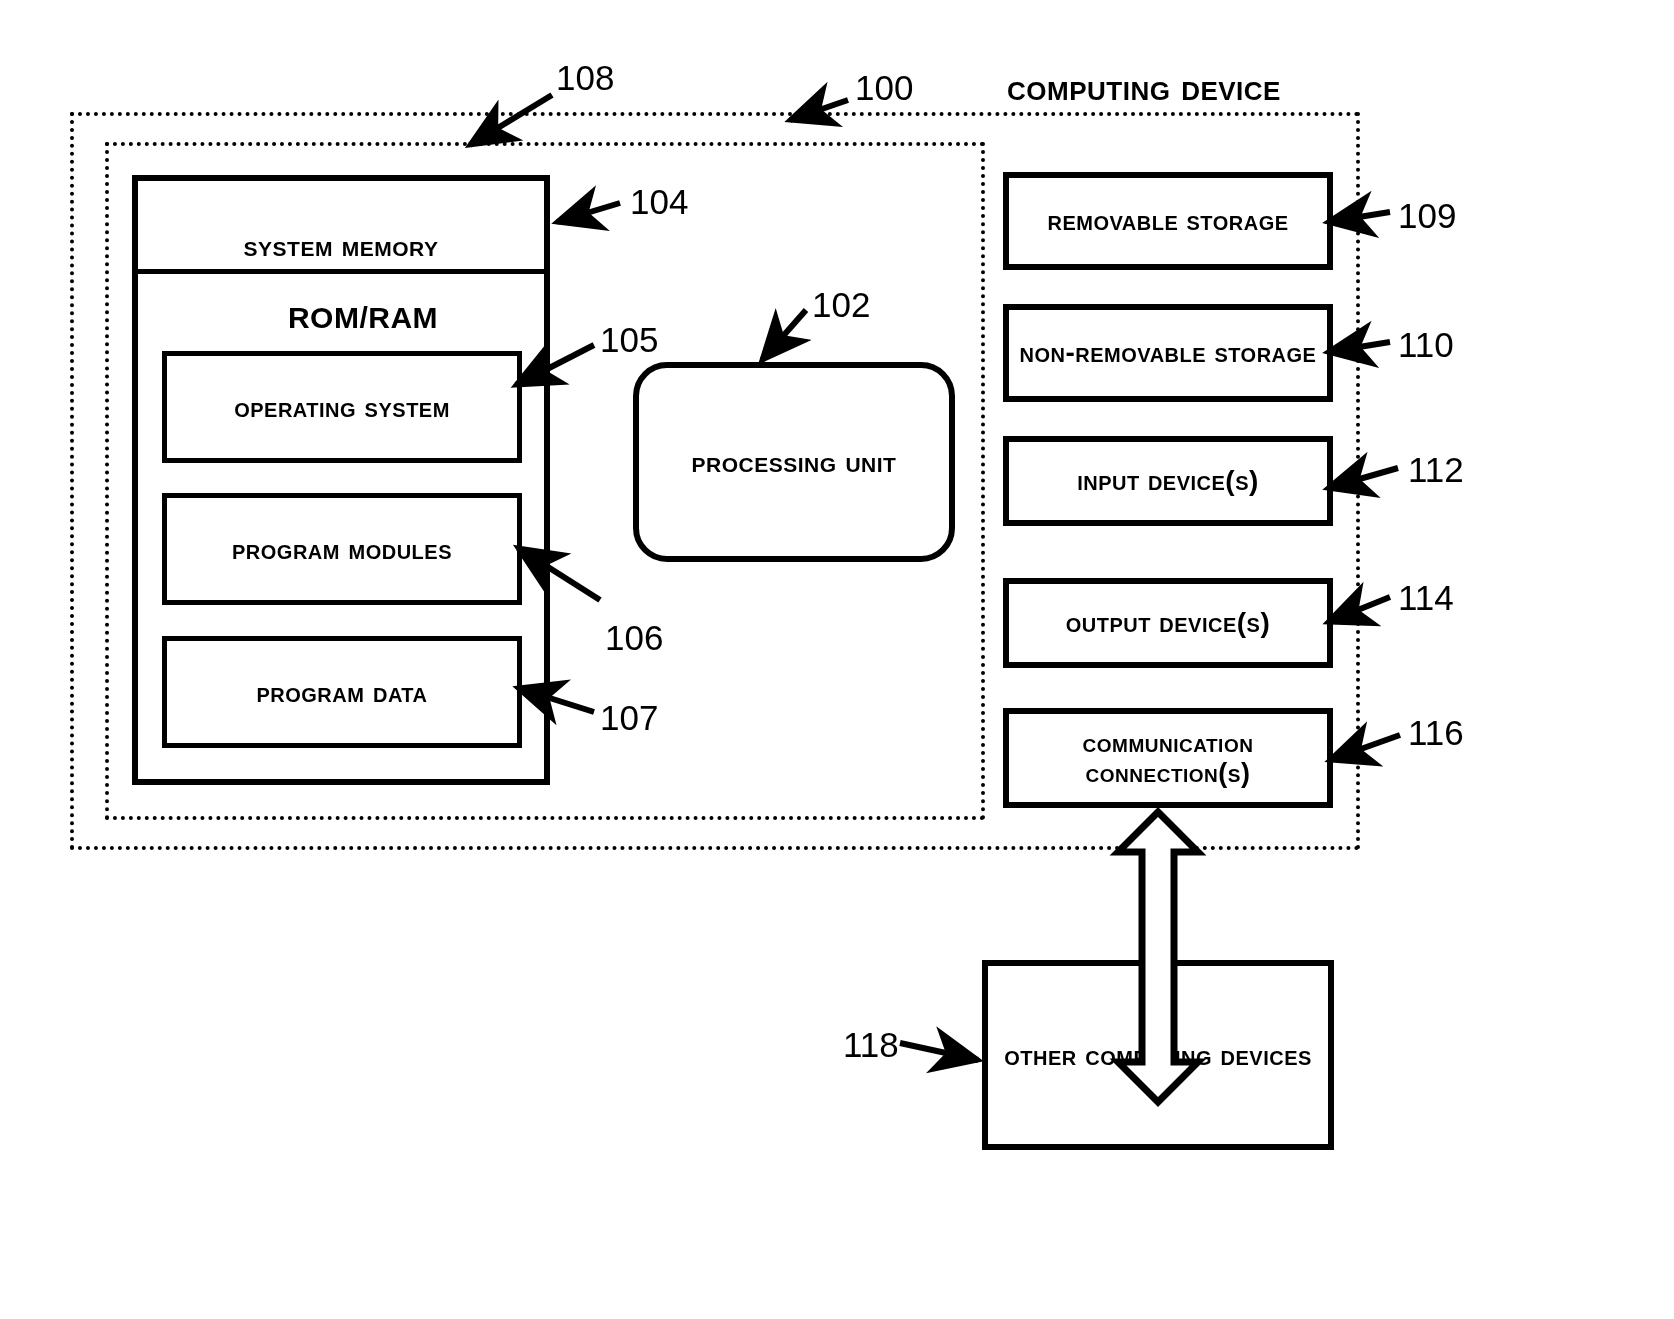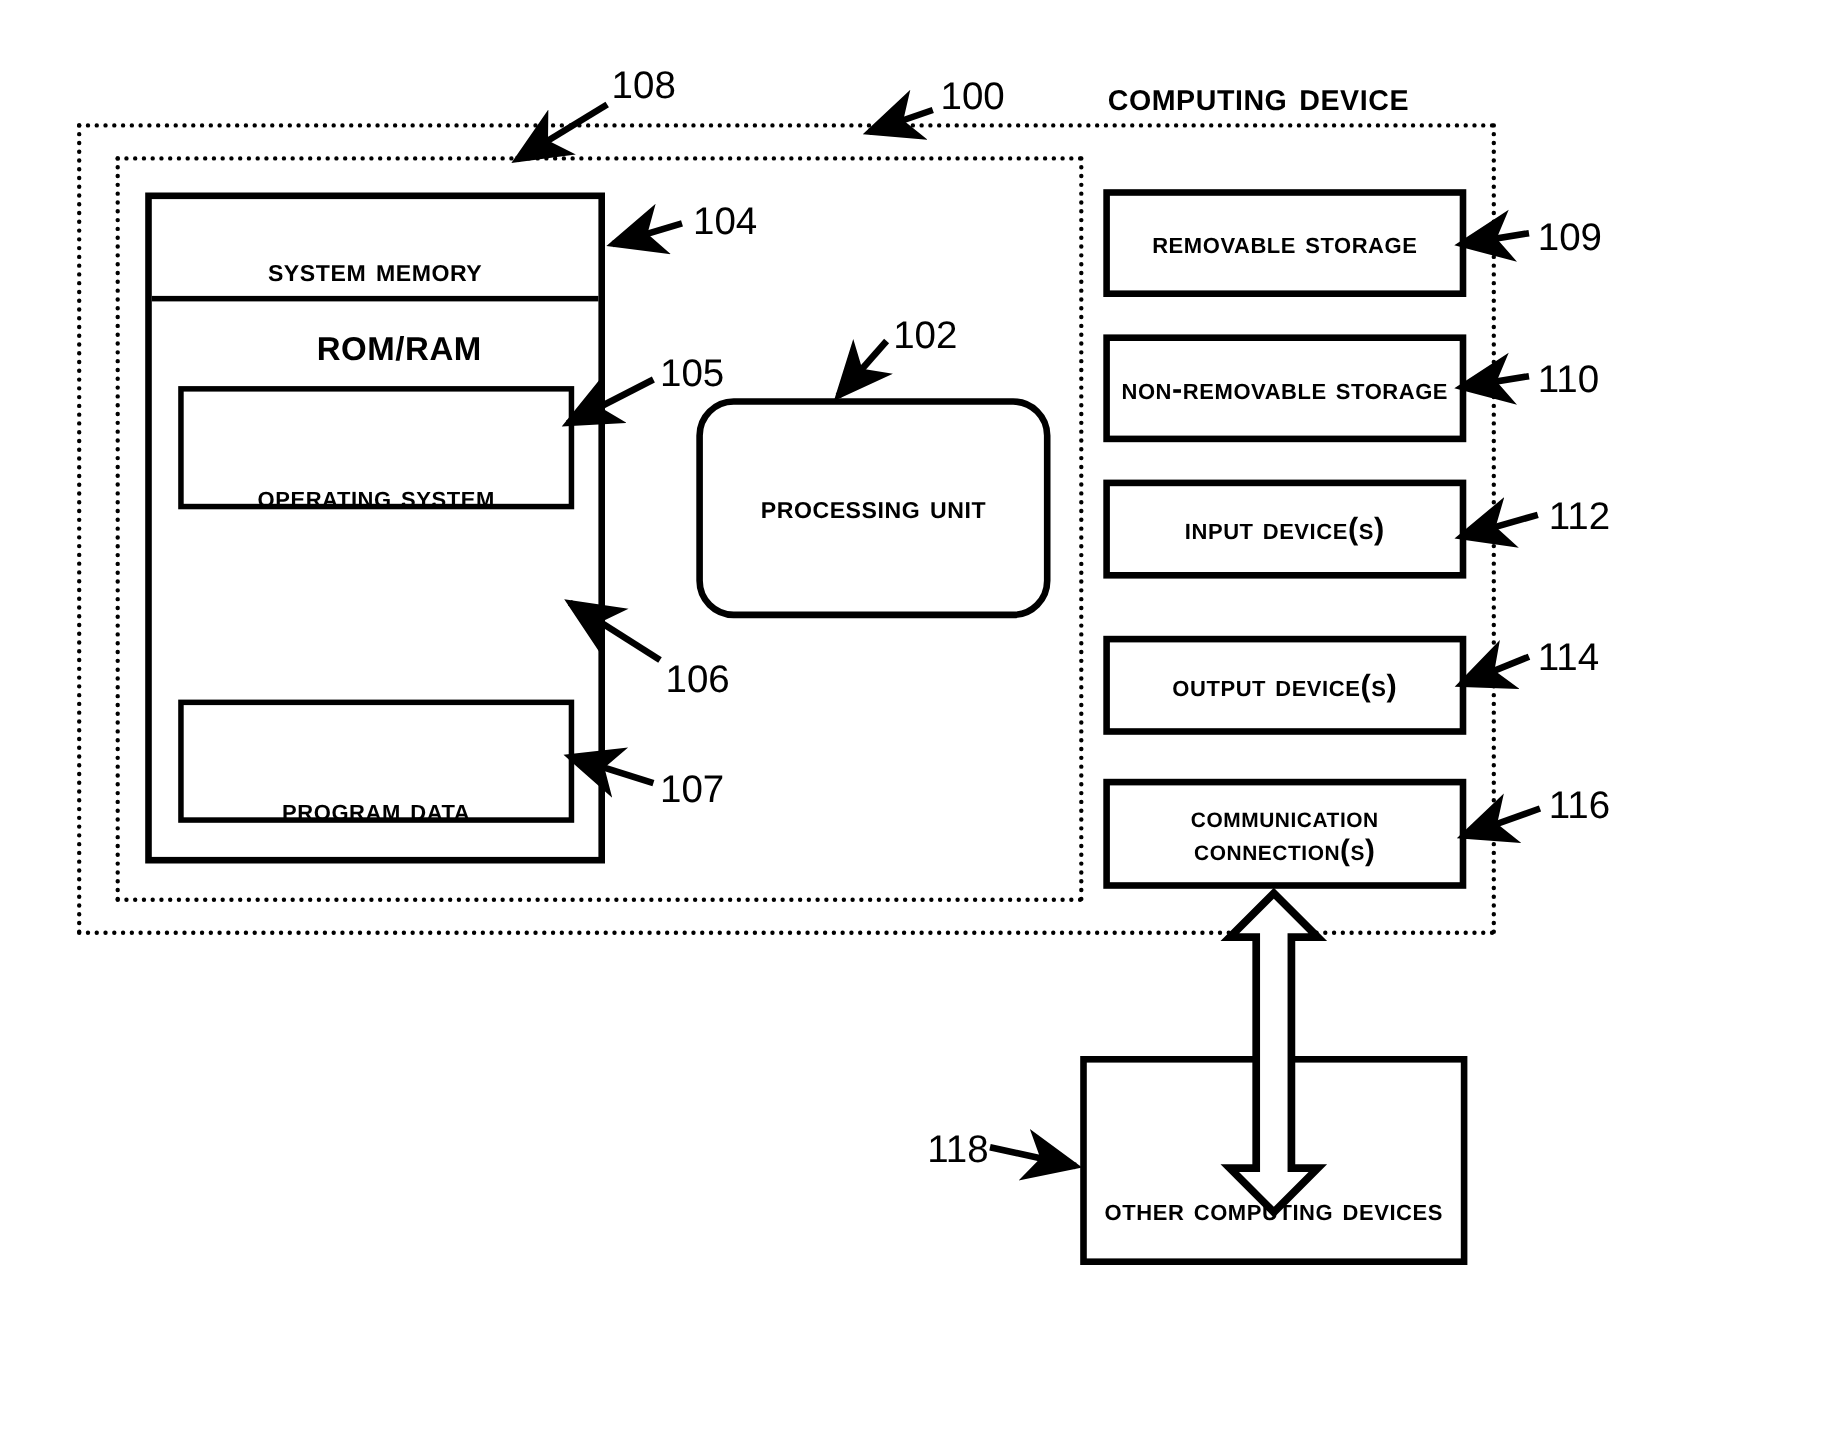--- a/index.html
+++ b/index.html
@@ -55,21 +55,21 @@
     font-family: "Liberation Sans", sans-serif;
     font-weight: bold;
     font-variant: small-caps;
     text-transform: lowercase;
     letter-spacing: 0.5px;
     line-height: 1.12;
     padding: 0 6px;
     box-sizing: border-box;
   }
   .boxlabel.s30 { font-size: 30px; }
-  .boxlabel.s29 { font-size: 29px; margin-top: 45px; }
+  .boxlabel.s29 { font-size: 29px; }
   .boxlabel.s28 { font-size: 28px; }
   .boxlabel.s27 { font-size: 27px; }
 
   
   .plainlabel {
     position: absolute;
     left: 0; right: 0;
     text-align: center;
     font-family: "Liberation Sans", sans-serif;
     font-weight: bold;
@@ -136,20 +136,23 @@
 
   <div class="abs solid-box" style="left:132px; top:175px; width:418px; height:610px;">
     <div class="boxlabel s30" style="top:48px; transform:none;">System Memory</div>
     <div class="divider" style="left:0; right:0; top:88px; width:100%;"></div>
     <div class="plainlabel" style="top:120px;">ROM/RAM</div>
 
     <div class="abs solid-box-thin" style="left:24px; top:170px; width:360px; height:112px;">
       <div class="boxlabel s29">Operating System</div>
     </div>
 
+    <div class="abs solid-box-thin" style="left:24px; top:312px; width:360px; height:112px;">
+      <div class="boxlabel s29">Program Modules</div>
+    </div>
 
     <div class="abs solid-box-thin" style="left:24px; top:455px; width:360px; height:112px;">
       <div class="boxlabel s29">Program Data</div>
     </div>
   </div>
 
   <div class="abs rounded-box" style="left:633px; top:362px; width:322px; height:200px;">
     <div class="boxlabel s30">Processing Unit</div>
   </div>
 
@@ -178,21 +181,21 @@
   </div>
 
   <div class="caption" style="left:1007px; top:67px;">Computing Device</div>
 
 
   <div class="refnum" style="left:556px; top:58px;">108</div>
   <div class="refnum" style="left:855px; top:68px;">100</div>
   <div class="refnum" style="left:630px; top:182px;">104</div>
   <div class="refnum" style="left:812px; top:285px;">102</div>
   <div class="refnum" style="left:600px; top:320px;">105</div>
-  <div class="refnum" style="left:605px; top:598px;">106</div>
+  <div class="refnum" style="left:605px; top:618px;">106</div>
   <div class="refnum" style="left:600px; top:698px;">107</div>
   <div class="refnum" style="left:1398px; top:196px;">109</div>
   <div class="refnum" style="left:1398px; top:325px;">110</div>
   <div class="refnum" style="left:1408px; top:450px;">112</div>
   <div class="refnum" style="left:1398px; top:578px;">114</div>
   <div class="refnum" style="left:1408px; top:713px;">116</div>
   <div class="refnum" style="left:843px; top:1025px;">118</div>
 
   <svg id="arrows" viewBox="0 0 1674 1319" xmlns="http://www.w3.org/2000/svg">
     <defs>

